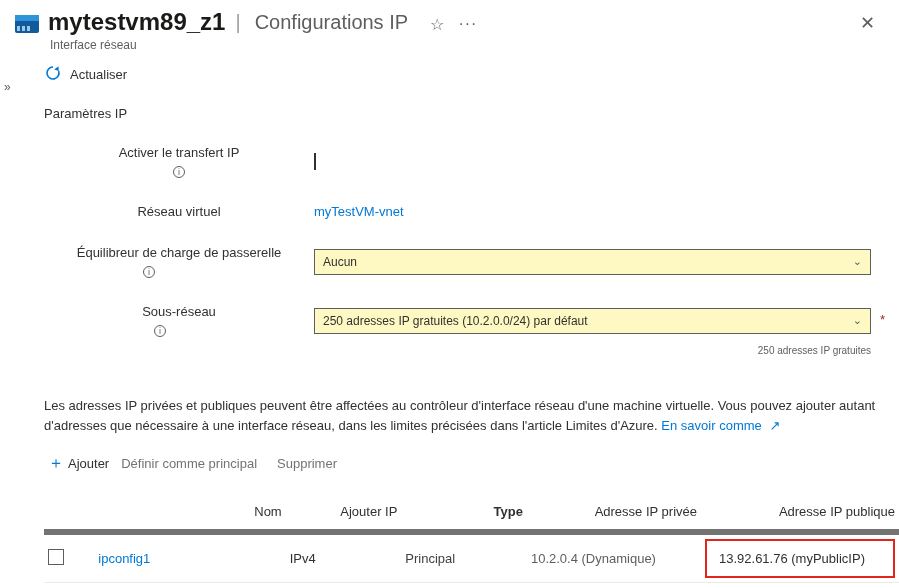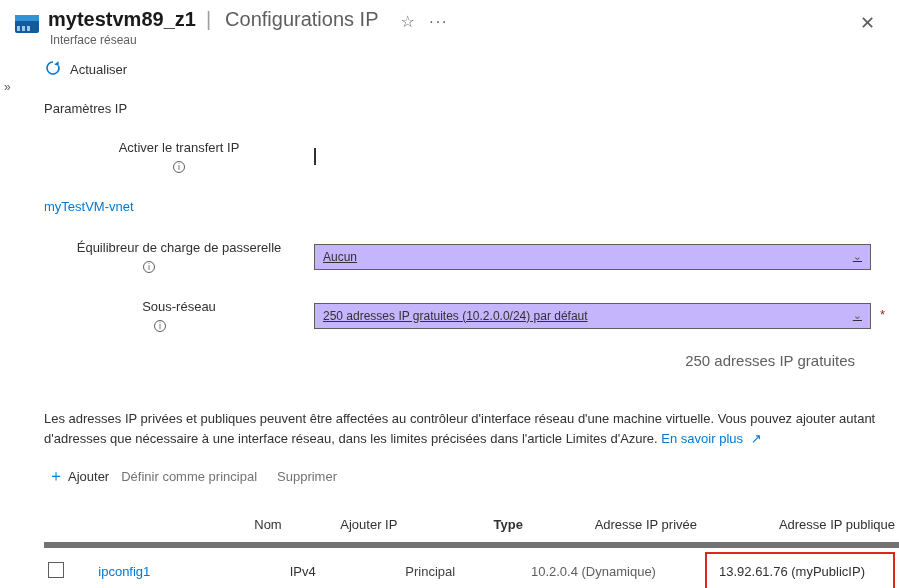--- a/index.html
+++ b/index.html
@@ -11,48 +11,48 @@
     background: #fff;
     width: 899px;
   }
   .page { padding: 8px 0 0 0; }
   .header { display: flex; align-items: flex-start; padding: 0 18px 0 14px; }
   .header-icon {
     width: 26px; height: 20px; margin-top: 6px; margin-right: 8px;
   }
   .title-block { flex: 0 0 auto; }
   .title-row { display: flex; align-items: center; gap: 10px; }
-  .title-main { font-size: 20px; font-weight: 600; color: #1b1a19; }
+  .title-main { font-size: 24px; font-weight: 600; color: #1b1a19; }
   .title-sep { color: #a19f9d; font-size: 20px; font-weight: 300; }
   .title-section { font-size: 20px; font-weight: 400; color: #605e5c; margin-left: 4px; }
   .subtitle { font-size: 12px; color: #605e5c; margin-top: 2px; margin-left: 2px; }
   .title-actions { display: flex; align-items: center; gap: 14px; margin-left: 12px; margin-top: 4px; }
   .header-spacer { flex: 1; }
   .close-btn { font-size: 18px; color: #605e5c; cursor: pointer; padding: 4px 6px; }
   .expand-chevron { position: absolute; left: 4px; top: 80px; color: #605e5c; font-size: 12px; letter-spacing: -4px; cursor:pointer;}
   .content { padding: 12px 0 0 44px; }
   .cmd-bar { display: flex; align-items: flex-end; gap: 8px; margin-bottom: 24px; }
   .refresh-icon { color: #0078d4; display:inline-block; }
   .cmd-label { color: #323130; font-size: 13px; }
   .section-title { font-size: 13px; color: #323130; margin-bottom: 24px; }
   .form-row { display: flex; align-items: center; margin-bottom: 26px; }
   .form-label { width: 270px; color: #323130; font-size: 13px; display:flex; align-items:center; gap:6px;flex-direction:column;}
   .form-control { flex: 1; padding-right: 28px; position: relative; }
   .checkbox {
     width: 18px; height: 18px; border: 1px solid #323130; background: #fff;
   }
   .link { color: #0078d4; text-decoration: none; }
   .select {
-    width: 100%; height: 26px; border: 1px solid #605e5c; background: #c4b5fd;
+    width: 100%; height: 26px; border: 1px solid #605e5c; background: #fef9c3;
     display: flex; align-items: center; padding: 0 8px; font-size: 12px;
-    justify-content: space-between; color: #323130; text-decoration: underline;
+    justify-content: space-between; color: #323130;
   }
   .select-chevron { color: #605e5c; font-size: 11px; }
   .req-mark { position:absolute; right:14px; top:4px; color:#a4262c; font-size:13px;}
-  .hint-right { text-align: right; font-size: 15px; color: #605e5c; margin-top: 20px; padding-right: 44px;}
+  .hint-right { text-align: right; font-size: 10px; color: #605e5c; margin-top: 8px; padding-right: 28px;}
   .info-para { font-size: 13px; color: #323130; margin: 40px 0 16px 0; line-height: 1.5; padding-right: 10px;}
   .ext-link-icon { color: #0078d4; margin-left: 4px; font-size: 13px;}
   .actions-row { display: flex; align-items: center; gap: 4px; margin-bottom: 20px; }
   .action-btn { display: flex; align-items: center; gap: 4px; font-size: 13px; padding: 2px 4px;}
   .action-btn.enabled { color: #323130; }
   .action-btn.disabled { color: #737373; }
   .plus-icon { color: #0078d4; font-size: 16px; font-weight: 400; }
   table { width: 100%; border-collapse: collapse; }
   thead th { text-align: right; font-weight: 400; font-size: 13px; color: #323130; padding: 8px 4px 10px 4px; }
   thead th.bold { font-weight: 600; }
@@ -116,20 +116,21 @@
       <div class="form-label">
         <span>Activer le transfert IP</span>
         <span style="border:1px solid #605e5c;border-radius:50%;width:12px;height:12px;display:inline-flex;align-items:center;justify-content:center;font-size:9px;color:#605e5c;cursor:pointer;">i</span>
       </div>
       <div class="form-control">
         <span class="checkbox"></span>
       </div>
     </div>
 
     <div class="form-row">
+      <div class="form-label">Réseau virtuel</div>
       <div class="form-control">
         <a href="#" class="link">myTestVM-vnet</a>
       </div>
     </div>
 
     <div class="form-row">
       <div class="form-label">
         <span>Équilibreur de charge de passerelle</span>
         <span style="border:1px solid #605e5c;border-radius:50%;width:12px;height:12px;display:inline-flex;align-items:center;justify-content:center;font-size:9px;color:#605e5c;cursor:pointer;margin-left:-60px;">i</span>
       </div>
@@ -151,21 +152,21 @@
           <span>250 adresses IP gratuites (10.2.0.0/24) par défaut</span>
           <span class="select-chevron">⌄</span>
         </div>
         <span class="req-mark">*</span>
       </div>
     </div>
     <div class="hint-right">250 adresses IP gratuites</div>
 
     <div class="info-para">
       <span>Les adresses IP privées et publiques peuvent être affectées au contrôleur d'interface réseau d'une machine virtuelle. Vous pouvez ajouter autant d'adresses que nécessaire à une interface réseau, dans les limites précisées dans l'article Limites d'Azure.</span>
-      <a href="#" class="link">En savoir plus</a>
+      <a href="#" class="link">En savoir comme</a>
       <span class="ext-link-icon">↗</span>
     </div>
 
     <div class="actions-row">
       <div class="action-btn enabled" style="cursor:pointer;">
         <span class="plus-icon">＋</span>
         <span>Ajouter</span>
       </div>
       <div class="action-btn disabled">
         <span>Définir comme principal</span>

